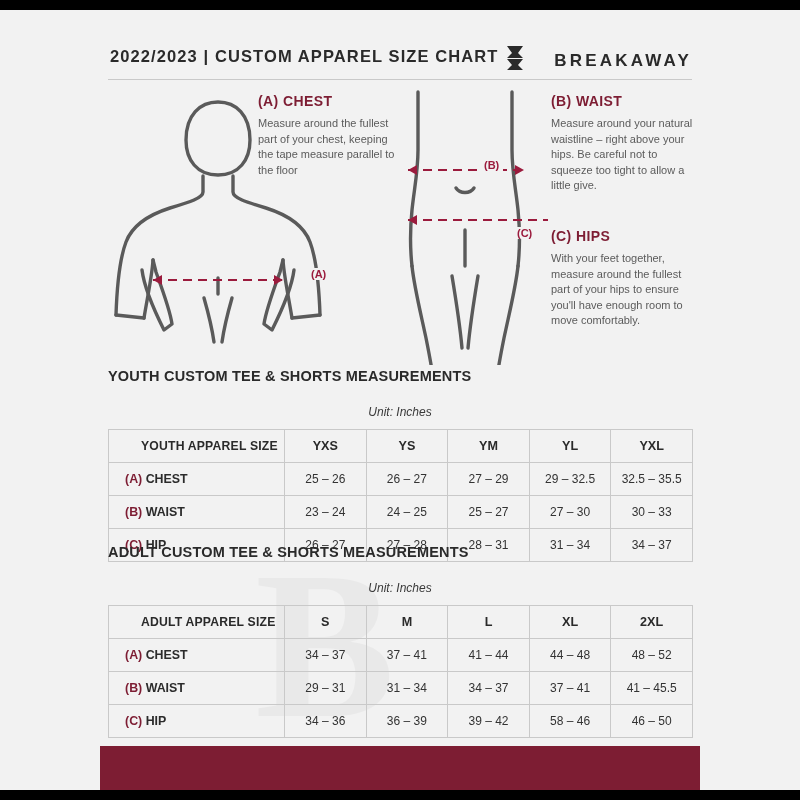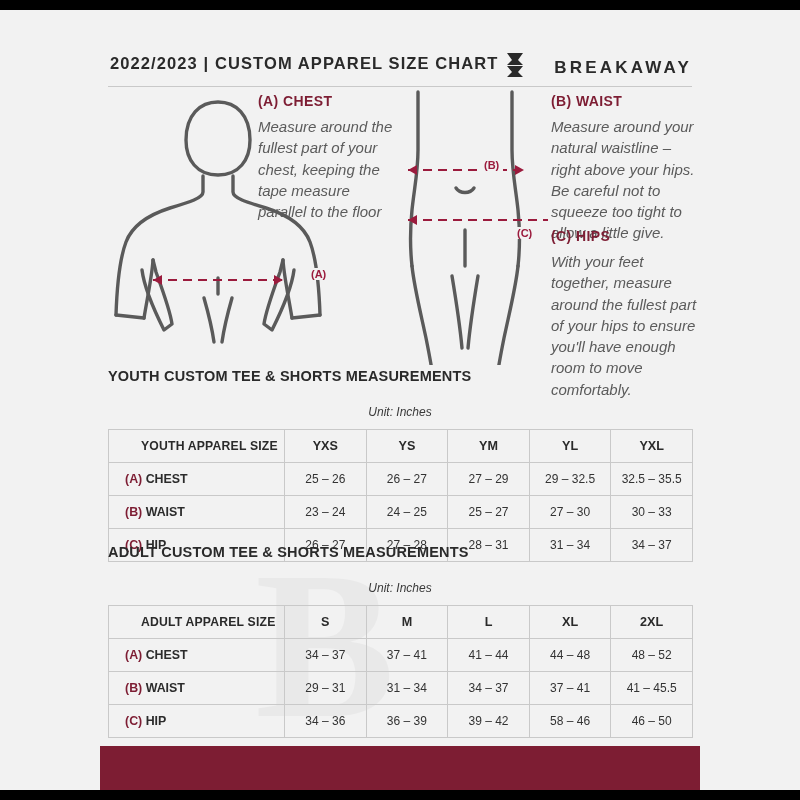--- a/index.html
+++ b/index.html
@@ -39,21 +39,21 @@
     color: rgba(0,0,0,0.035);
     font-family: "Liberation Serif", serif;
     letter-spacing: -6px;
     line-height: 1;
     user-select: none;
   }
   
   .header {
     position: absolute;
     left: 0;
-    top: 16px;
+    top: 9px;
     width: 800px;
     height: 68px;
   }
   .header-title {
     position: absolute;
     left: 110px;
     top: 28px;
     font-size: 16.5px;
     font-weight: bold;
     letter-spacing: 1.1px;
@@ -96,23 +96,22 @@
     height: 285px;
   }
   .note-title {
     font-size: 14px;
     font-weight: bold;
     color: #7d1d33;
     letter-spacing: 0.4px;
     margin: 0 0 7px 0;
   }
   .note-body {
-    font-size: 15px;
+    font-size: 11px;
     line-height: 1.42;
-    font-style: italic;
     color: #5b5b5b;
   }
   .note-a {
     position: absolute;
     left: 150px;
     top: 13px;
     width: 140px;
   }
   .note-b {
     position: absolute;

